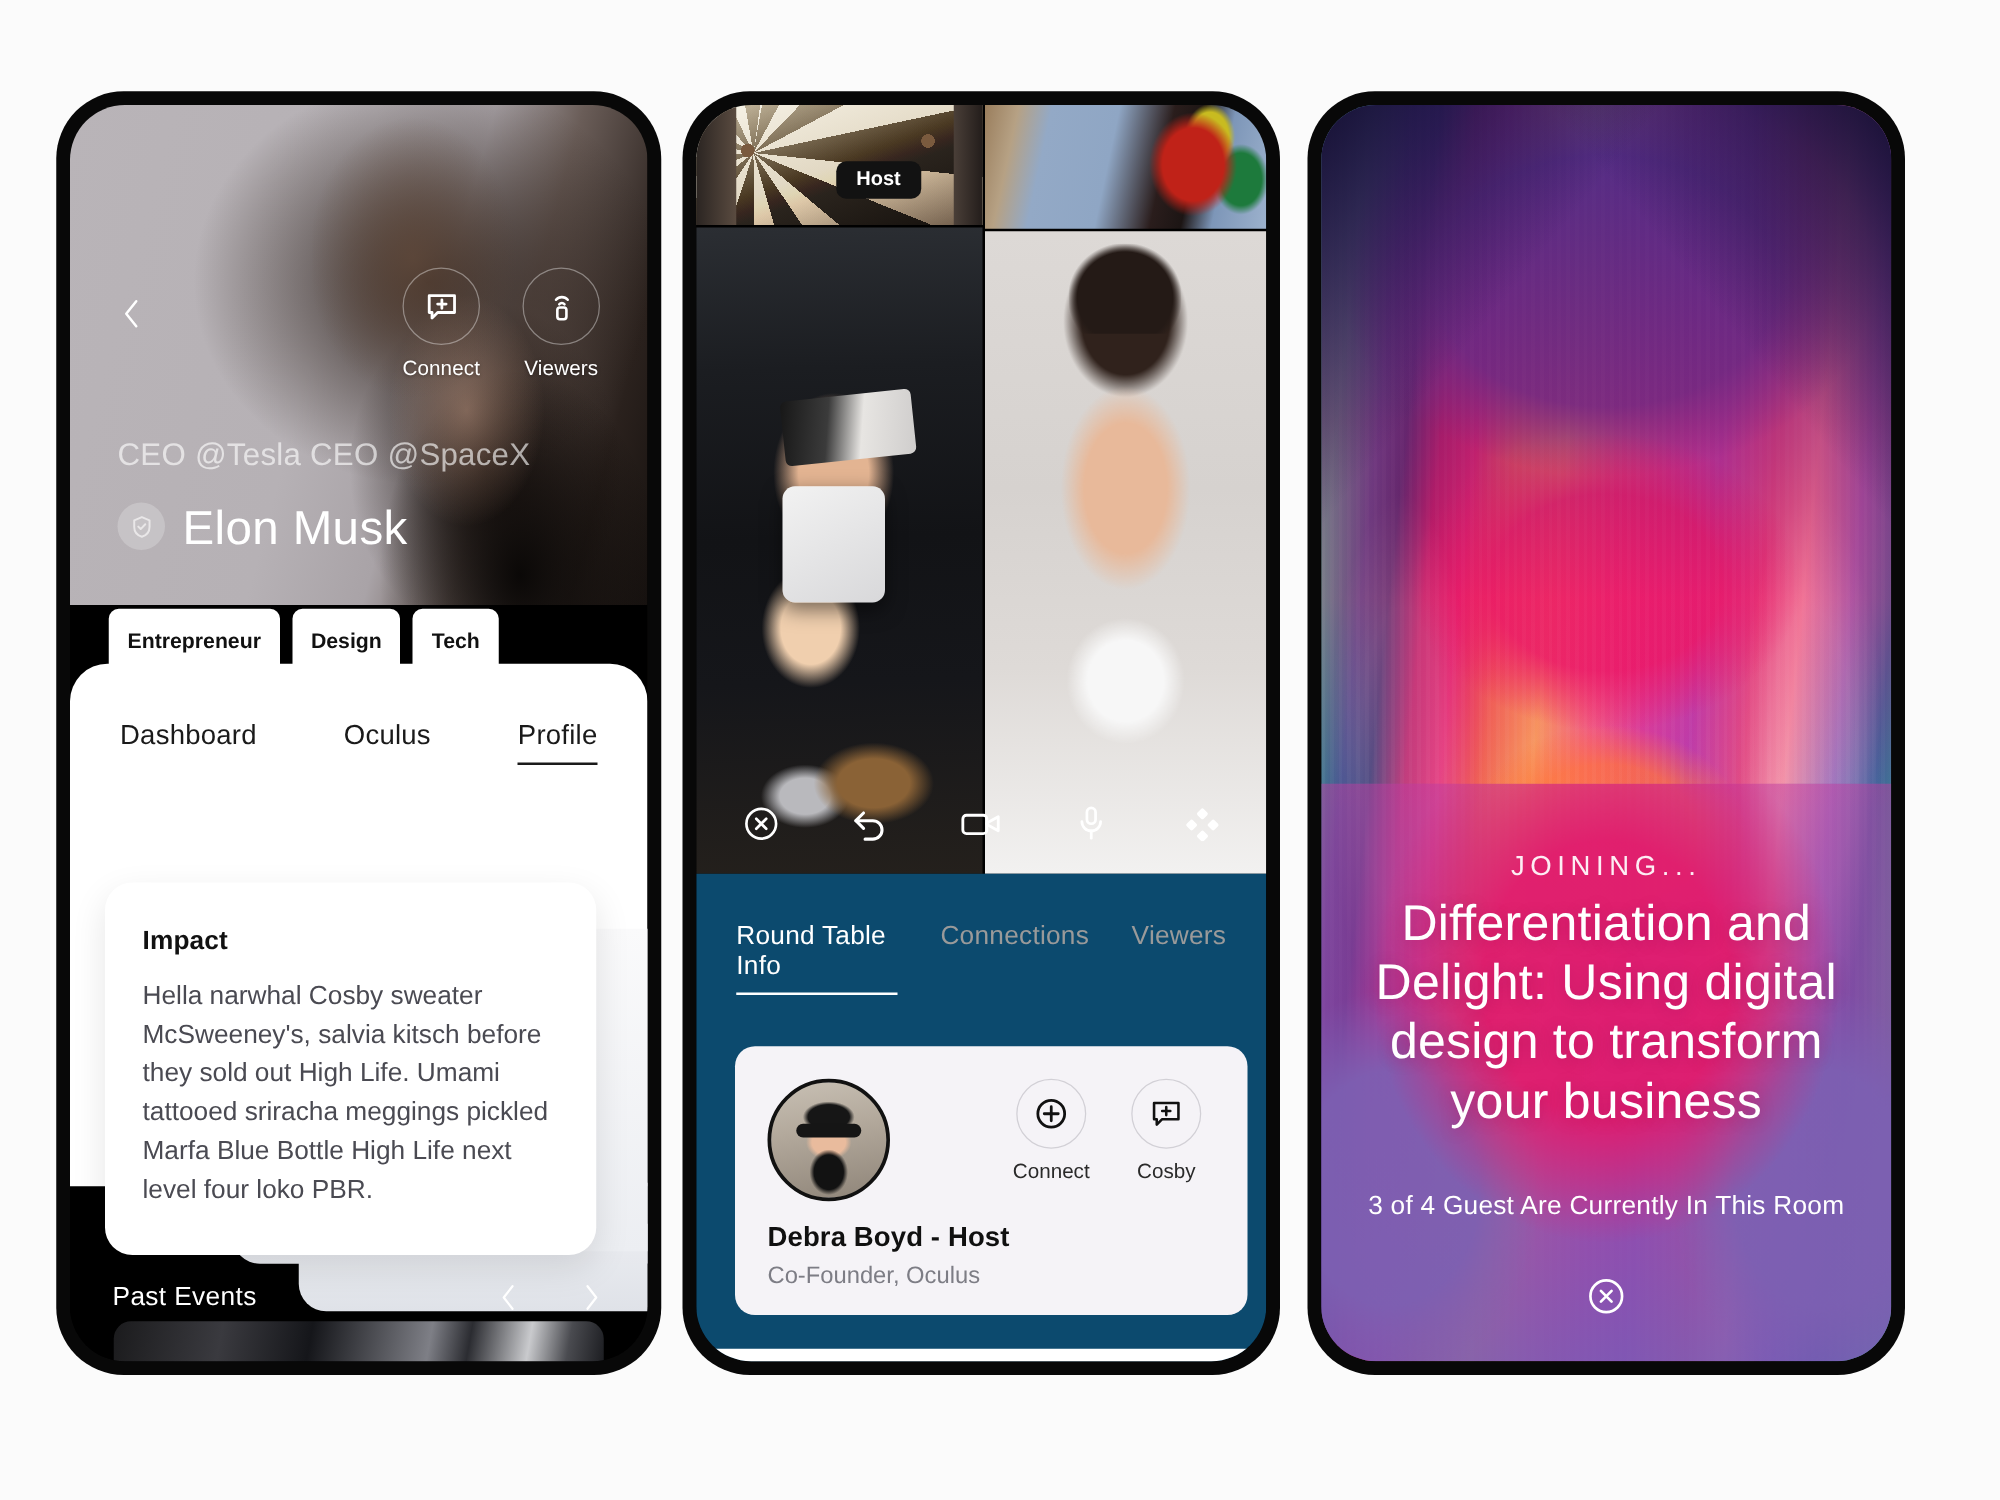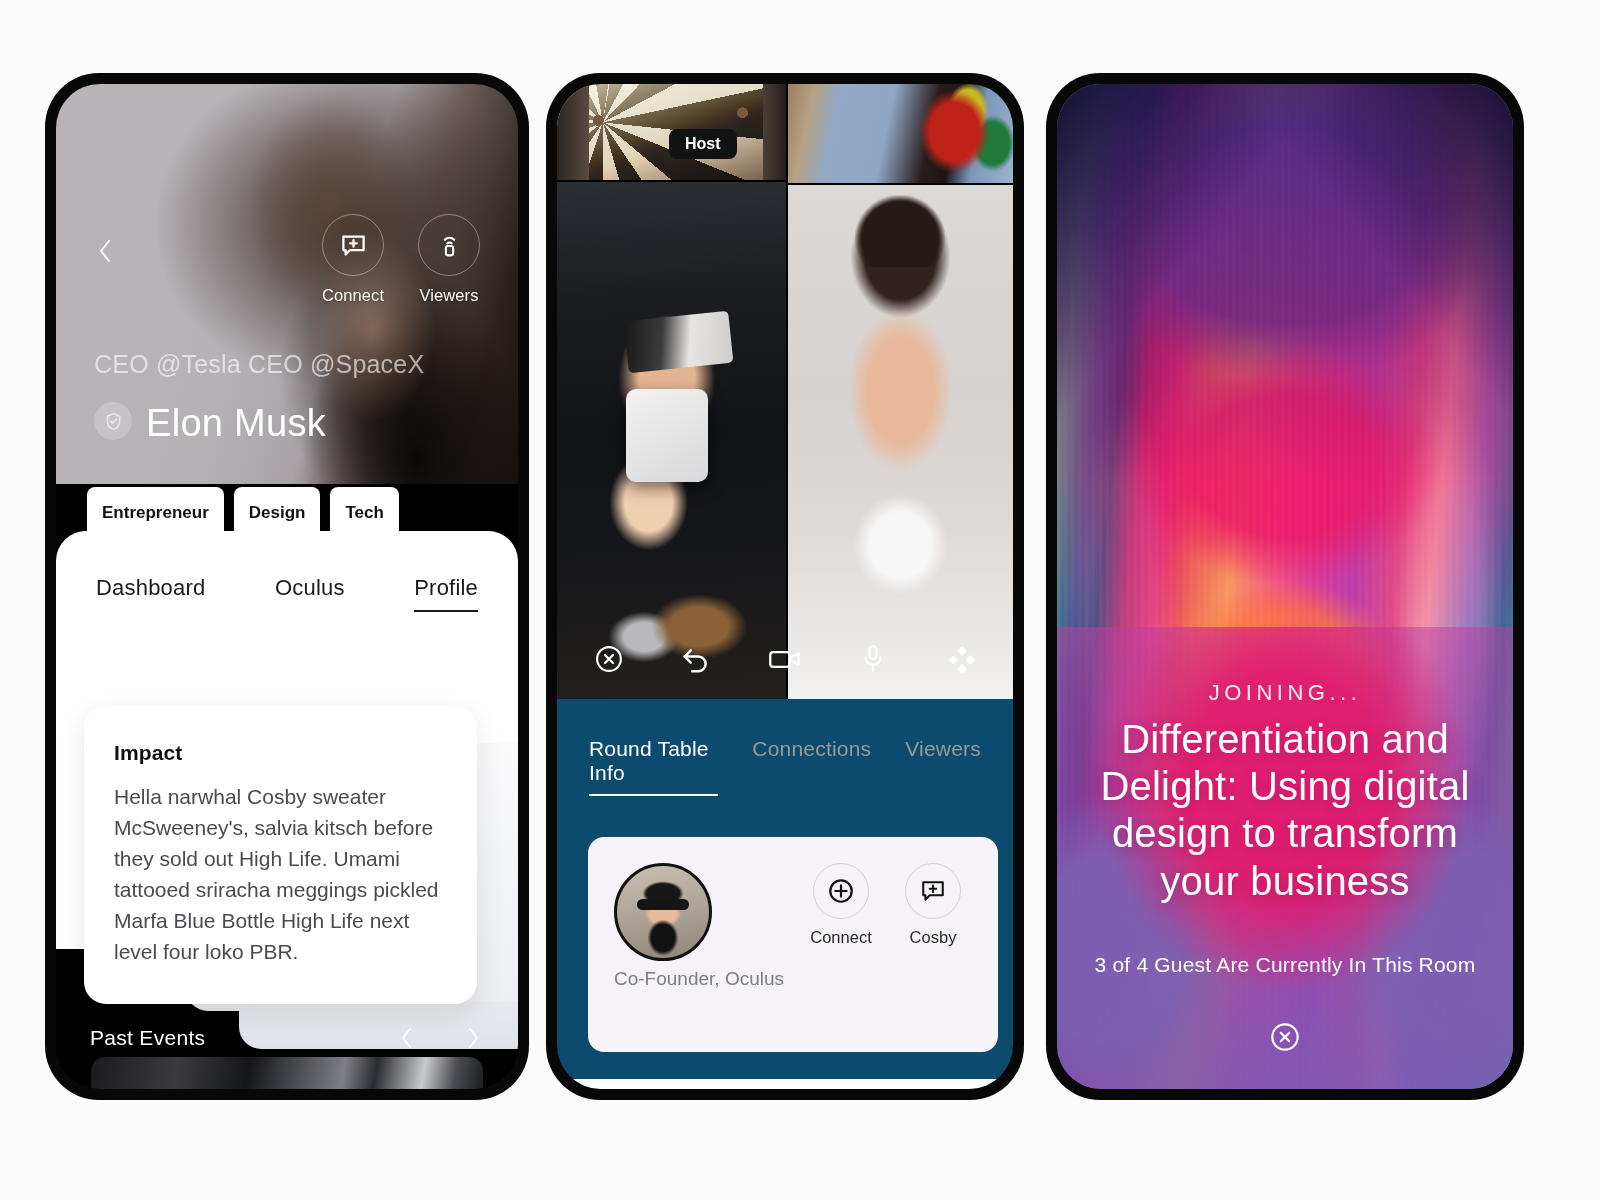--- a/index.html
+++ b/index.html
@@ -496,20 +496,21 @@
                 <div class="p2-cbtn-circle">
                   <svg width="26" height="26" viewBox="0 0 24 24" fill="none" stroke="#111" stroke-width="1.9" stroke-linecap="round" stroke-linejoin="round">
                       <path d="M3 4h18v12H9l-4 4v-4H3z"></path>
                       <path d="M12 7v6M9 10h6"></path>
                     </svg>
                 </div>
                 <div class="p2-cbtn-label">Cosby</div>
               </div>
             </div>
           </div>
+          <div class="p2-card-name">Debra Boyd - Host</div>
           <div class="p2-card-sub">Co-Founder, Oculus</div>
         </div>
 
         <div class="p2-eventtitle">
           
         </div>
       </div>
     </div>
   </div>
 

